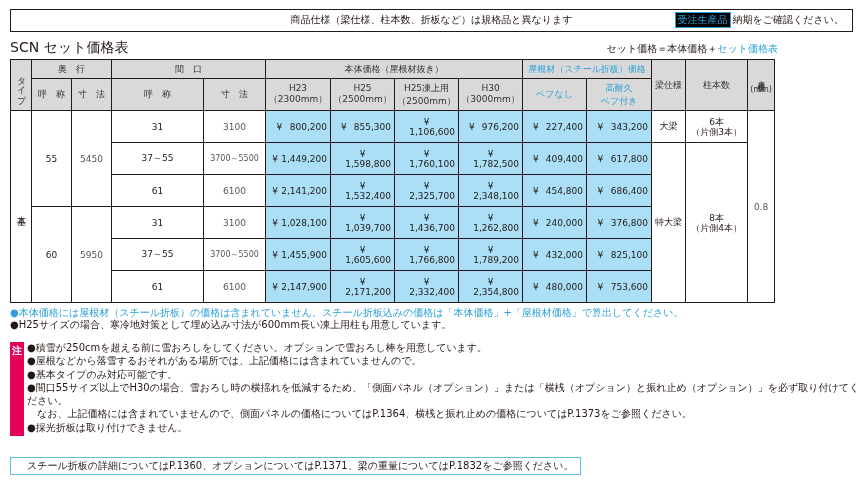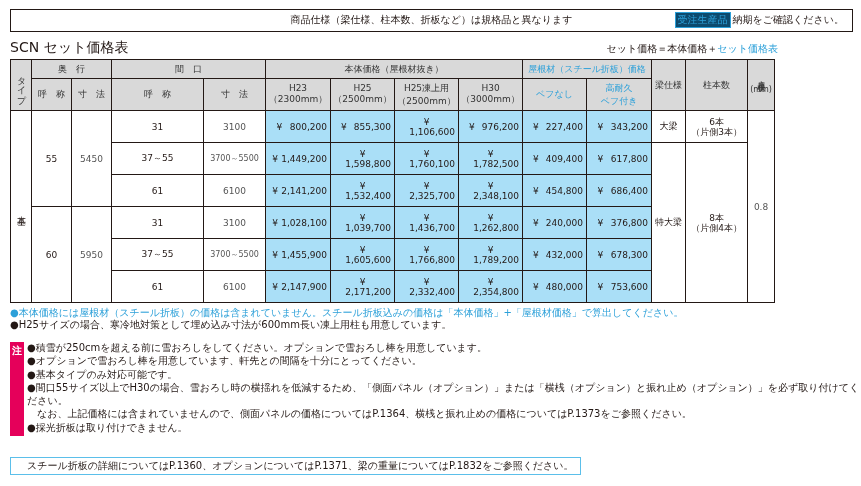--- a/index.html
+++ b/index.html
@@ -6,21 +6,21 @@
   html, body { width: 861px; height: 486px; background: #ffffff; overflow: hidden; }
   body { font-family: "DejaVu Sans", "Liberation Sans", sans-serif; color: #231815; position: relative; }
 
   .notice-box {
     position: absolute; left: 10px; top: 9px; width: 843px; height: 23px;
     border: 1.5px solid #231815; font-size: 10px; line-height: 20px;
   }
   .notice-box .main-text { position: absolute; left: 0; width: 100%; text-align: center; top: 0; }
   .notice-box .right { position: absolute; right: 8px; top: 0; white-space: nowrap; }
   .badge {
-    display: inline-block; background: #0c4a6e; color: #2ca0d9; padding: 0 2px;
+    display: inline-block; background: #000000; color: #2ca0d9; padding: 0 2px;
     line-height: 14px; font-size: 10px; border: 1px solid #2ca0d9; margin-right: 2px;
   }
 
   .title { position: absolute; left: 10px; top: 39px; font-size: 14px; letter-spacing: 0px; }
   .formula { position: absolute; right: 83px; top: 42px; font-size: 10px; white-space: nowrap; }
   .formula .blue { color: #2ca0d9; }
 
   table.price {
     position: absolute; left: 10px; top: 59px; border-collapse: collapse; table-layout: fixed;
     width: 739px;
@@ -162,21 +162,21 @@
     <td class="price-cell"><span class="yen">¥</span><span class="amt">376,800</span></td>
   </tr>
   <tr style="height:32px">
     <td class="bold">37～55</td>
     <td class="light" style="font-size:8px">3700～5500</td>
     <td class="price-cell"><span class="yen">¥</span><span class="amt">1,455,900</span></td>
     <td class="price-cell"><span class="yen">¥</span><span class="amt">1,605,600</span></td>
     <td class="price-cell"><span class="yen">¥</span><span class="amt">1,766,800</span></td>
     <td class="price-cell"><span class="yen">¥</span><span class="amt">1,789,200</span></td>
     <td class="price-cell"><span class="yen">¥</span><span class="amt">432,000</span></td>
-    <td class="price-cell"><span class="yen">¥</span><span class="amt">678,300</span></td>
+    <td class="price-cell"><span class="yen">¥</span><span class="amt">825,100</span></td>
   </tr>
   <tr style="height:32px">
     <td class="bold">61</td>
     <td class="light">6100</td>
     <td class="price-cell"><span class="yen">¥</span><span class="amt">2,147,900</span></td>
     <td class="price-cell"><span class="yen">¥</span><span class="amt">2,171,200</span></td>
     <td class="price-cell"><span class="yen">¥</span><span class="amt">2,332,400</span></td>
     <td class="price-cell"><span class="yen">¥</span><span class="amt">2,354,800</span></td>
     <td class="price-cell"><span class="yen">¥</span><span class="amt">480,000</span></td>
     <td class="price-cell"><span class="yen">¥</span><span class="amt">753,600</span></td>
@@ -185,20 +185,20 @@
   </table>
 
 <div class="notes">
   <div class="blue">●本体価格には屋根材（スチール折板）の価格は含まれていません。スチール折板込みの価格は「本体価格」+「屋根材価格」で算出してください。</div>
   <div>●H25サイズの場合、寒冷地対策として埋め込み寸法が600mm長い凍上用柱も用意しています。</div>
 </div>
 
 <div class="caution">注</div>
 <div class="caution-list">
   <div>●積雪が250cmを超える前に雪おろしをしてください。オプションで雪おろし棒を用意しています。</div>
-  <div>●オプションで雪おろし棒を用意しています、軒先との間隔を十分にとってください。</div>
+  <div>●屋根などから落雪するおそれがある場所では、上記価格には含まれていませんので。</div>
   <div>●基本タイプのみ対応可能です。</div>
   <div>●間口55サイズ以上でH30の場合、雪おろし時の横揺れを低減するため、「側面パネル（オプション）」または「横桟（オプション）と振れ止め（オプション）」を必ず取り付けてください。</div>
   <div class="indent">なお、上記価格には含まれていませんので、側面パネルの価格についてはP.1364、横桟と振れ止めの価格についてはP.1373をご参照ください。</div>
   <div>●採光折板は取り付けできません。</div>
 </div>
 
 <div class="footer-box">スチール折板の詳細についてはP.1360、オプションについてはP.1371、梁の重量についてはP.1832をご参照ください。</div>
 
 </body></html>

